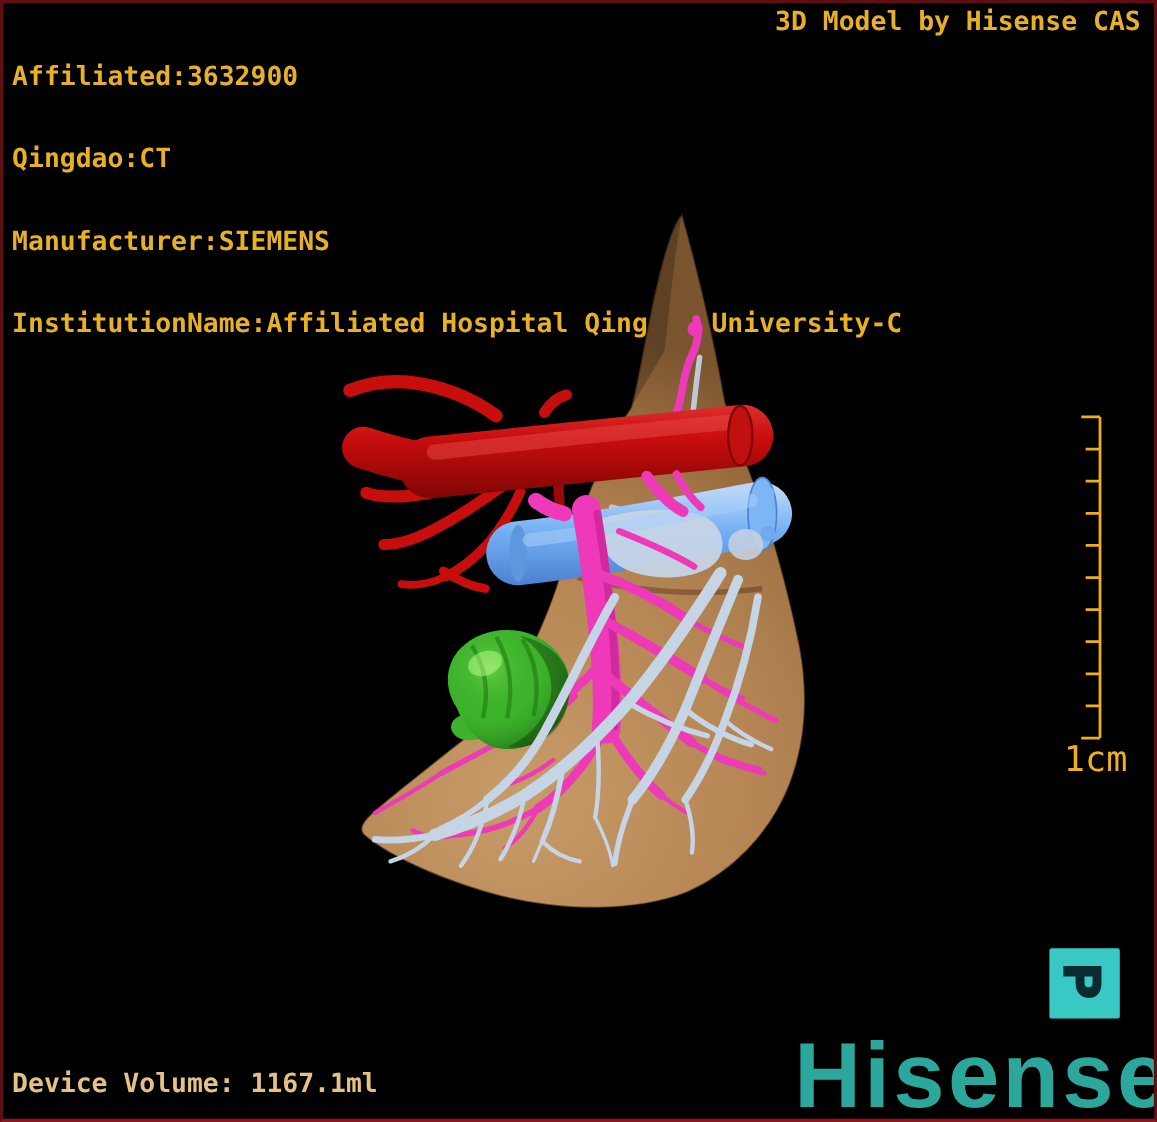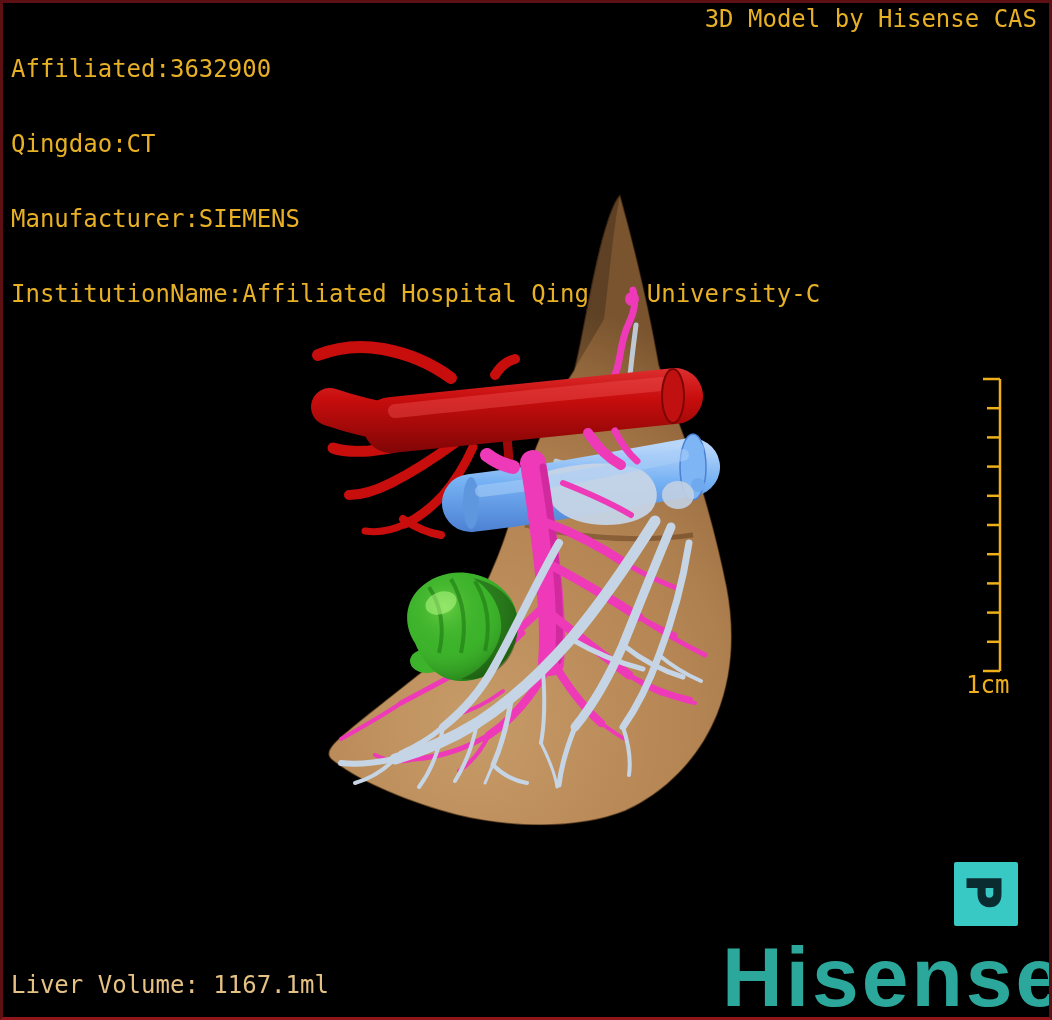--- a/index.html
+++ b/index.html
@@ -3,30 +3,30 @@
 <meta charset="utf-8">
 <style>
   * { margin:0; padding:0; box-sizing:border-box; }
   html,body { width:1052px; height:1020px; background:#000; overflow:hidden; }
   body {
     position:relative;
     border:3px solid var(--border, #5C1014);
     border-bottom-color:#8E151A;
     font-family:"DejaVu Sans Mono", monospace;
   }
-  .ovl { position:absolute; white-space:pre; font-size:24px; line-height:25px; color:var(--gold,#E8B125); }
+  .ovl { position:absolute; white-space:pre; font-size:24px; line-height:25px; color:var(--gold,#E8B125);font-weight:bold; }
   .ovl-block { left:8px; top:4px; }
   .ovl-right { right:12px; top:4px; text-align:right; }
   .ovl-volume { left:8px; top:970px; color:var(--volume,#E5C183); }
   .model-svg { position:absolute; left:0; top:0; width:1052px; height:1020px; cursor:grab; }
   .scalebar { position:absolute; left:967px; top:372px; width:46px; height:300px; }
   .scalebar svg { width:46px; height:300px; display:block; }
   .scalebar line, .scalebar path { stroke:var(--scale,#EFAF1A); stroke-width:2.5; fill:none; }
-  .scalebar-label { position:absolute; left:963px; top:668px; width:60px; text-align:left;
-    font-size:24px; color:var(--scale,#EFAF1A); }
+  .scalebar-label { position:absolute; left:963px; top:668px; width:60px; text-align:center;
+    font-size:32px; color:var(--scale,#EFAF1A); }
   .brand-logo {
     position:absolute; left:719px; top:936px; height:76px;
     font-family:"Liberation Sans", sans-serif; font-weight:bold; font-size:84px; line-height:76px;
     color:var(--teal,#2CA79B); letter-spacing:3px; white-space:nowrap;
   }
   .p-icon {
     position:absolute; left:951px; top:859px; width:64px; height:64px;
     background:var(--icon-teal,#38C9C4); border-radius:2px;
     display:flex; align-items:center; justify-content:center;
   }
@@ -203,18 +203,18 @@
         <line x1="17" x2="30" y1="179.2" y2="179.2"></line>
         <line x1="17" x2="30" y1="208.4" y2="208.4"></line>
         <line x1="17" x2="30" y1="237.6" y2="237.6"></line>
         <line x1="17" x2="30" y1="266.8" y2="266.8"></line>
         <line x1="13" x2="30" y1="296" y2="296"></line>
       </g>
   </svg>
 </div>
 <div class="scalebar-label">1cm</div>
 
-<div class="ovl ovl-volume">Liver Volume: 1167.1ml</div>
+<div class="ovl ovl-volume">Device Volume: 1167.1ml</div>
 
 <div class="p-icon">
   <span>P</span>
 </div>
 <div class="brand-logo">Hisense</div>
 
 </body></html>

